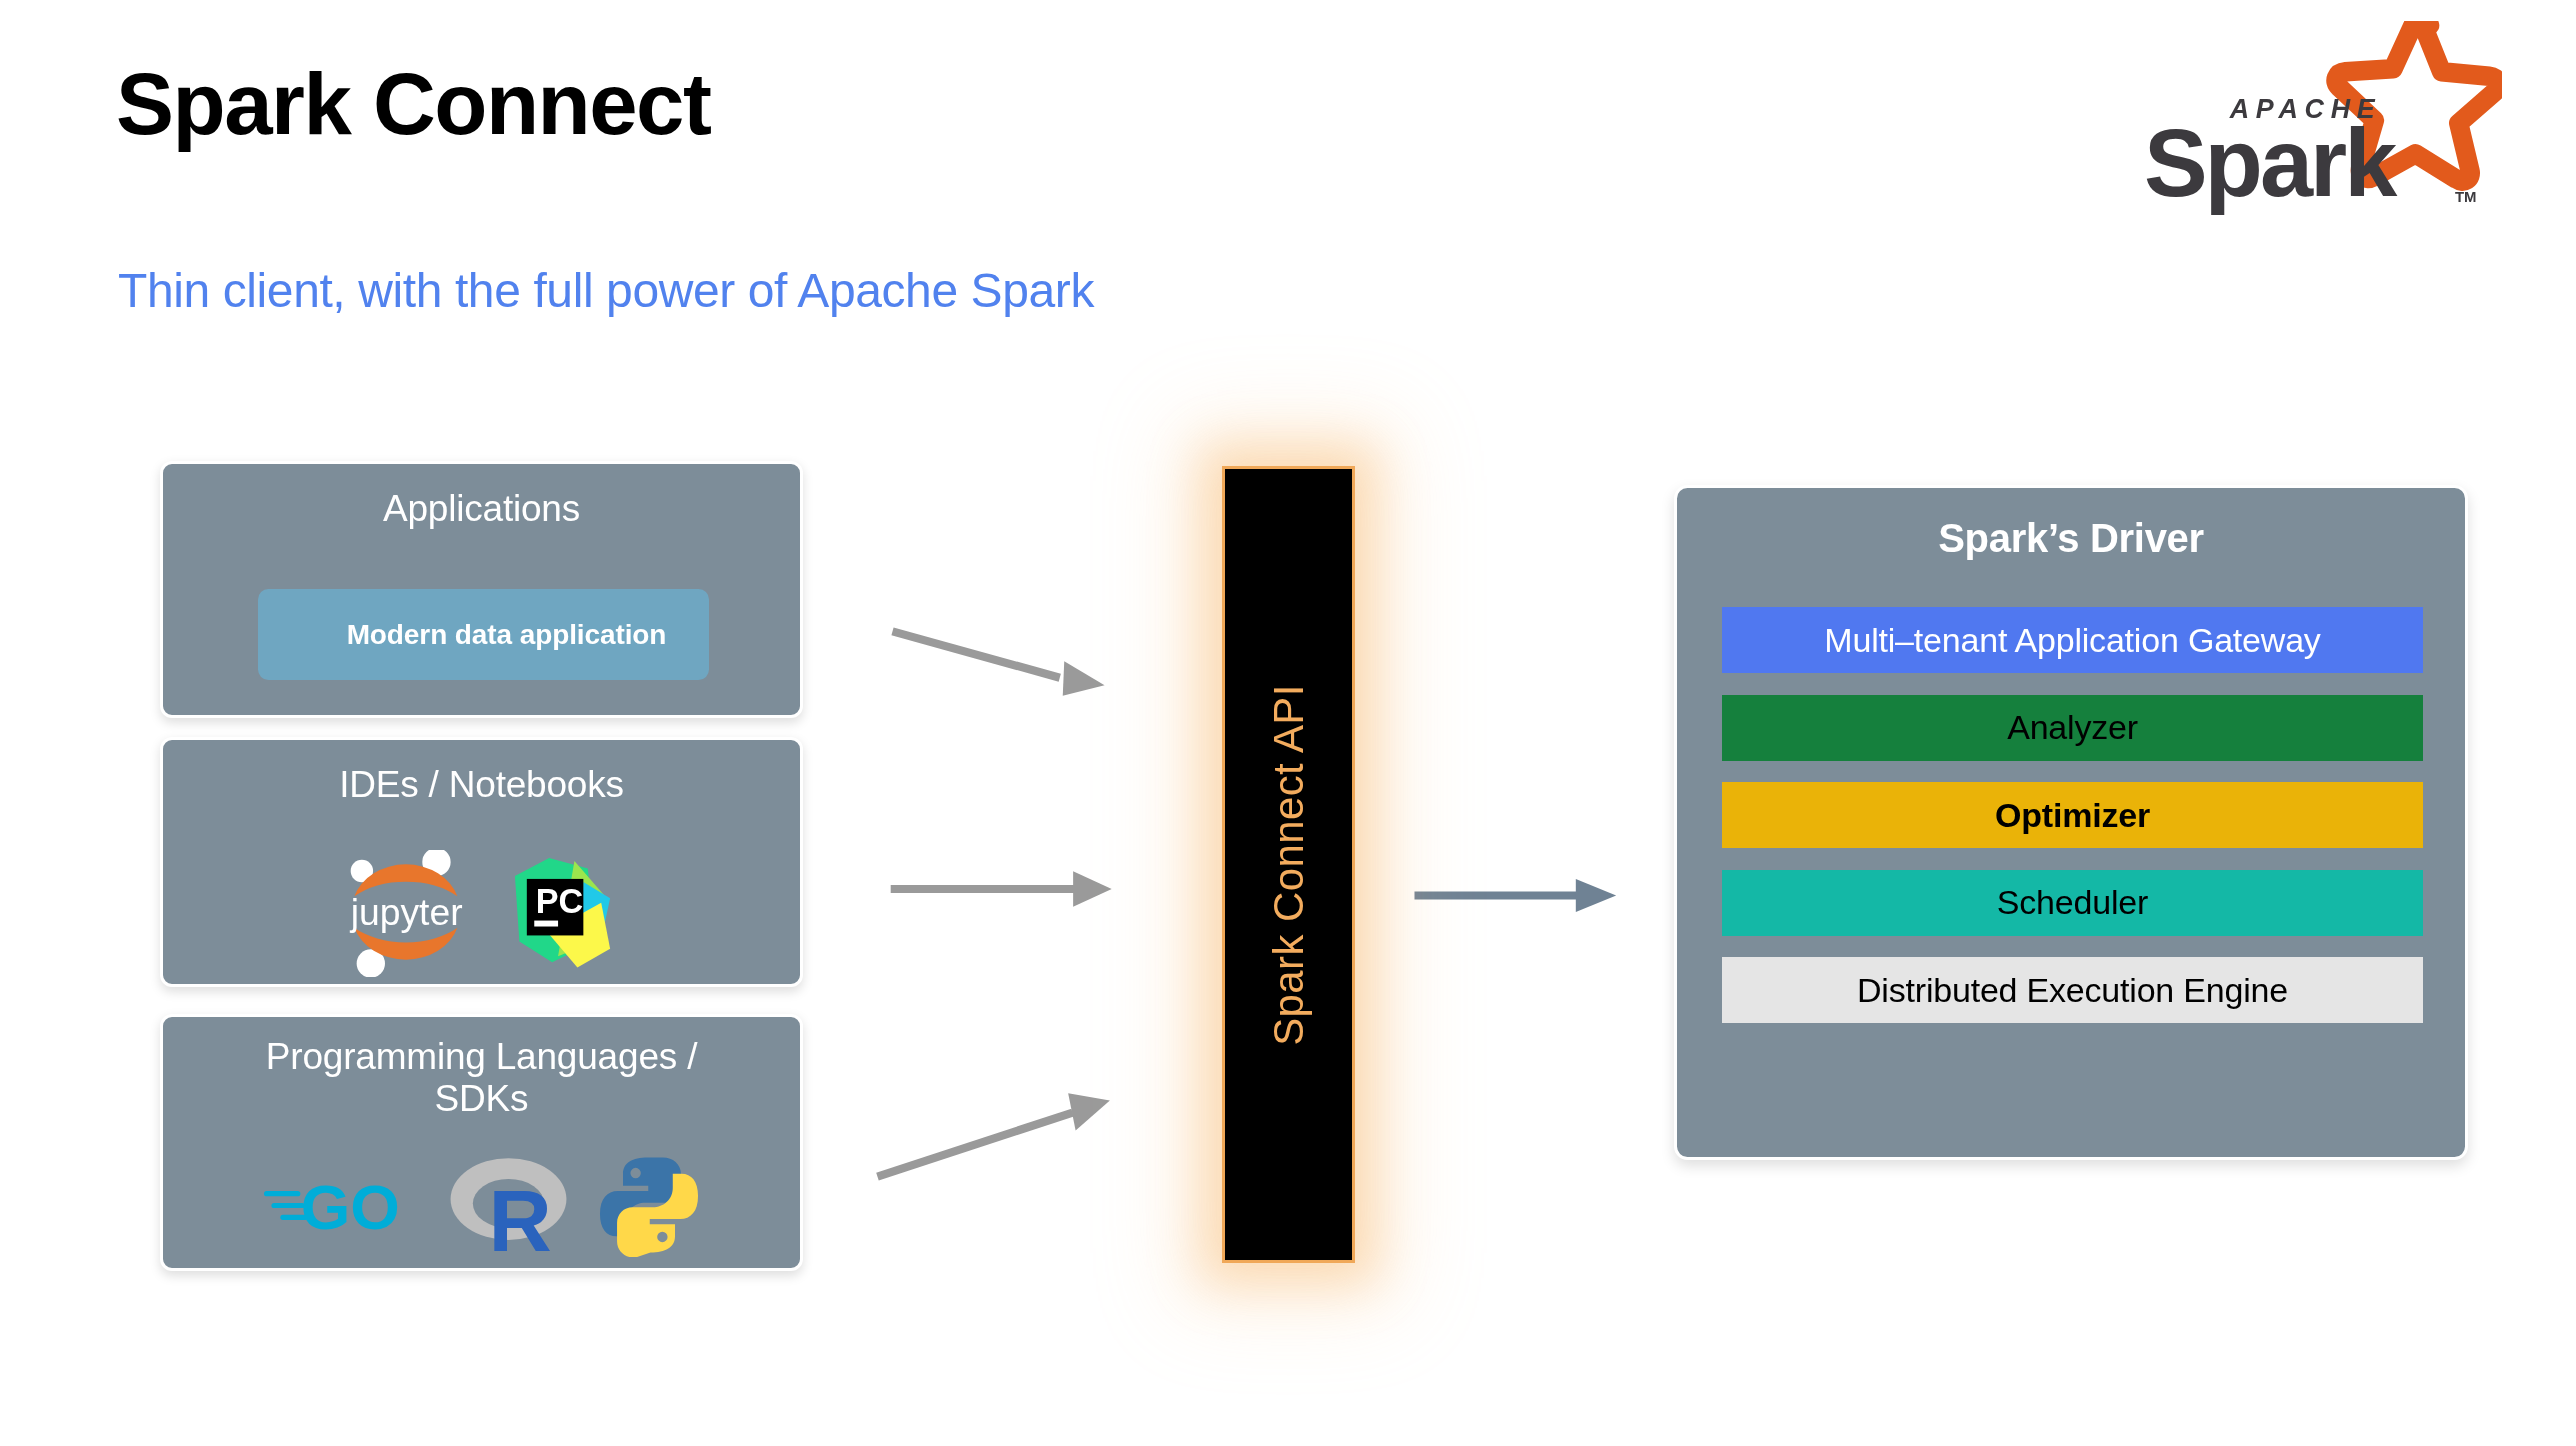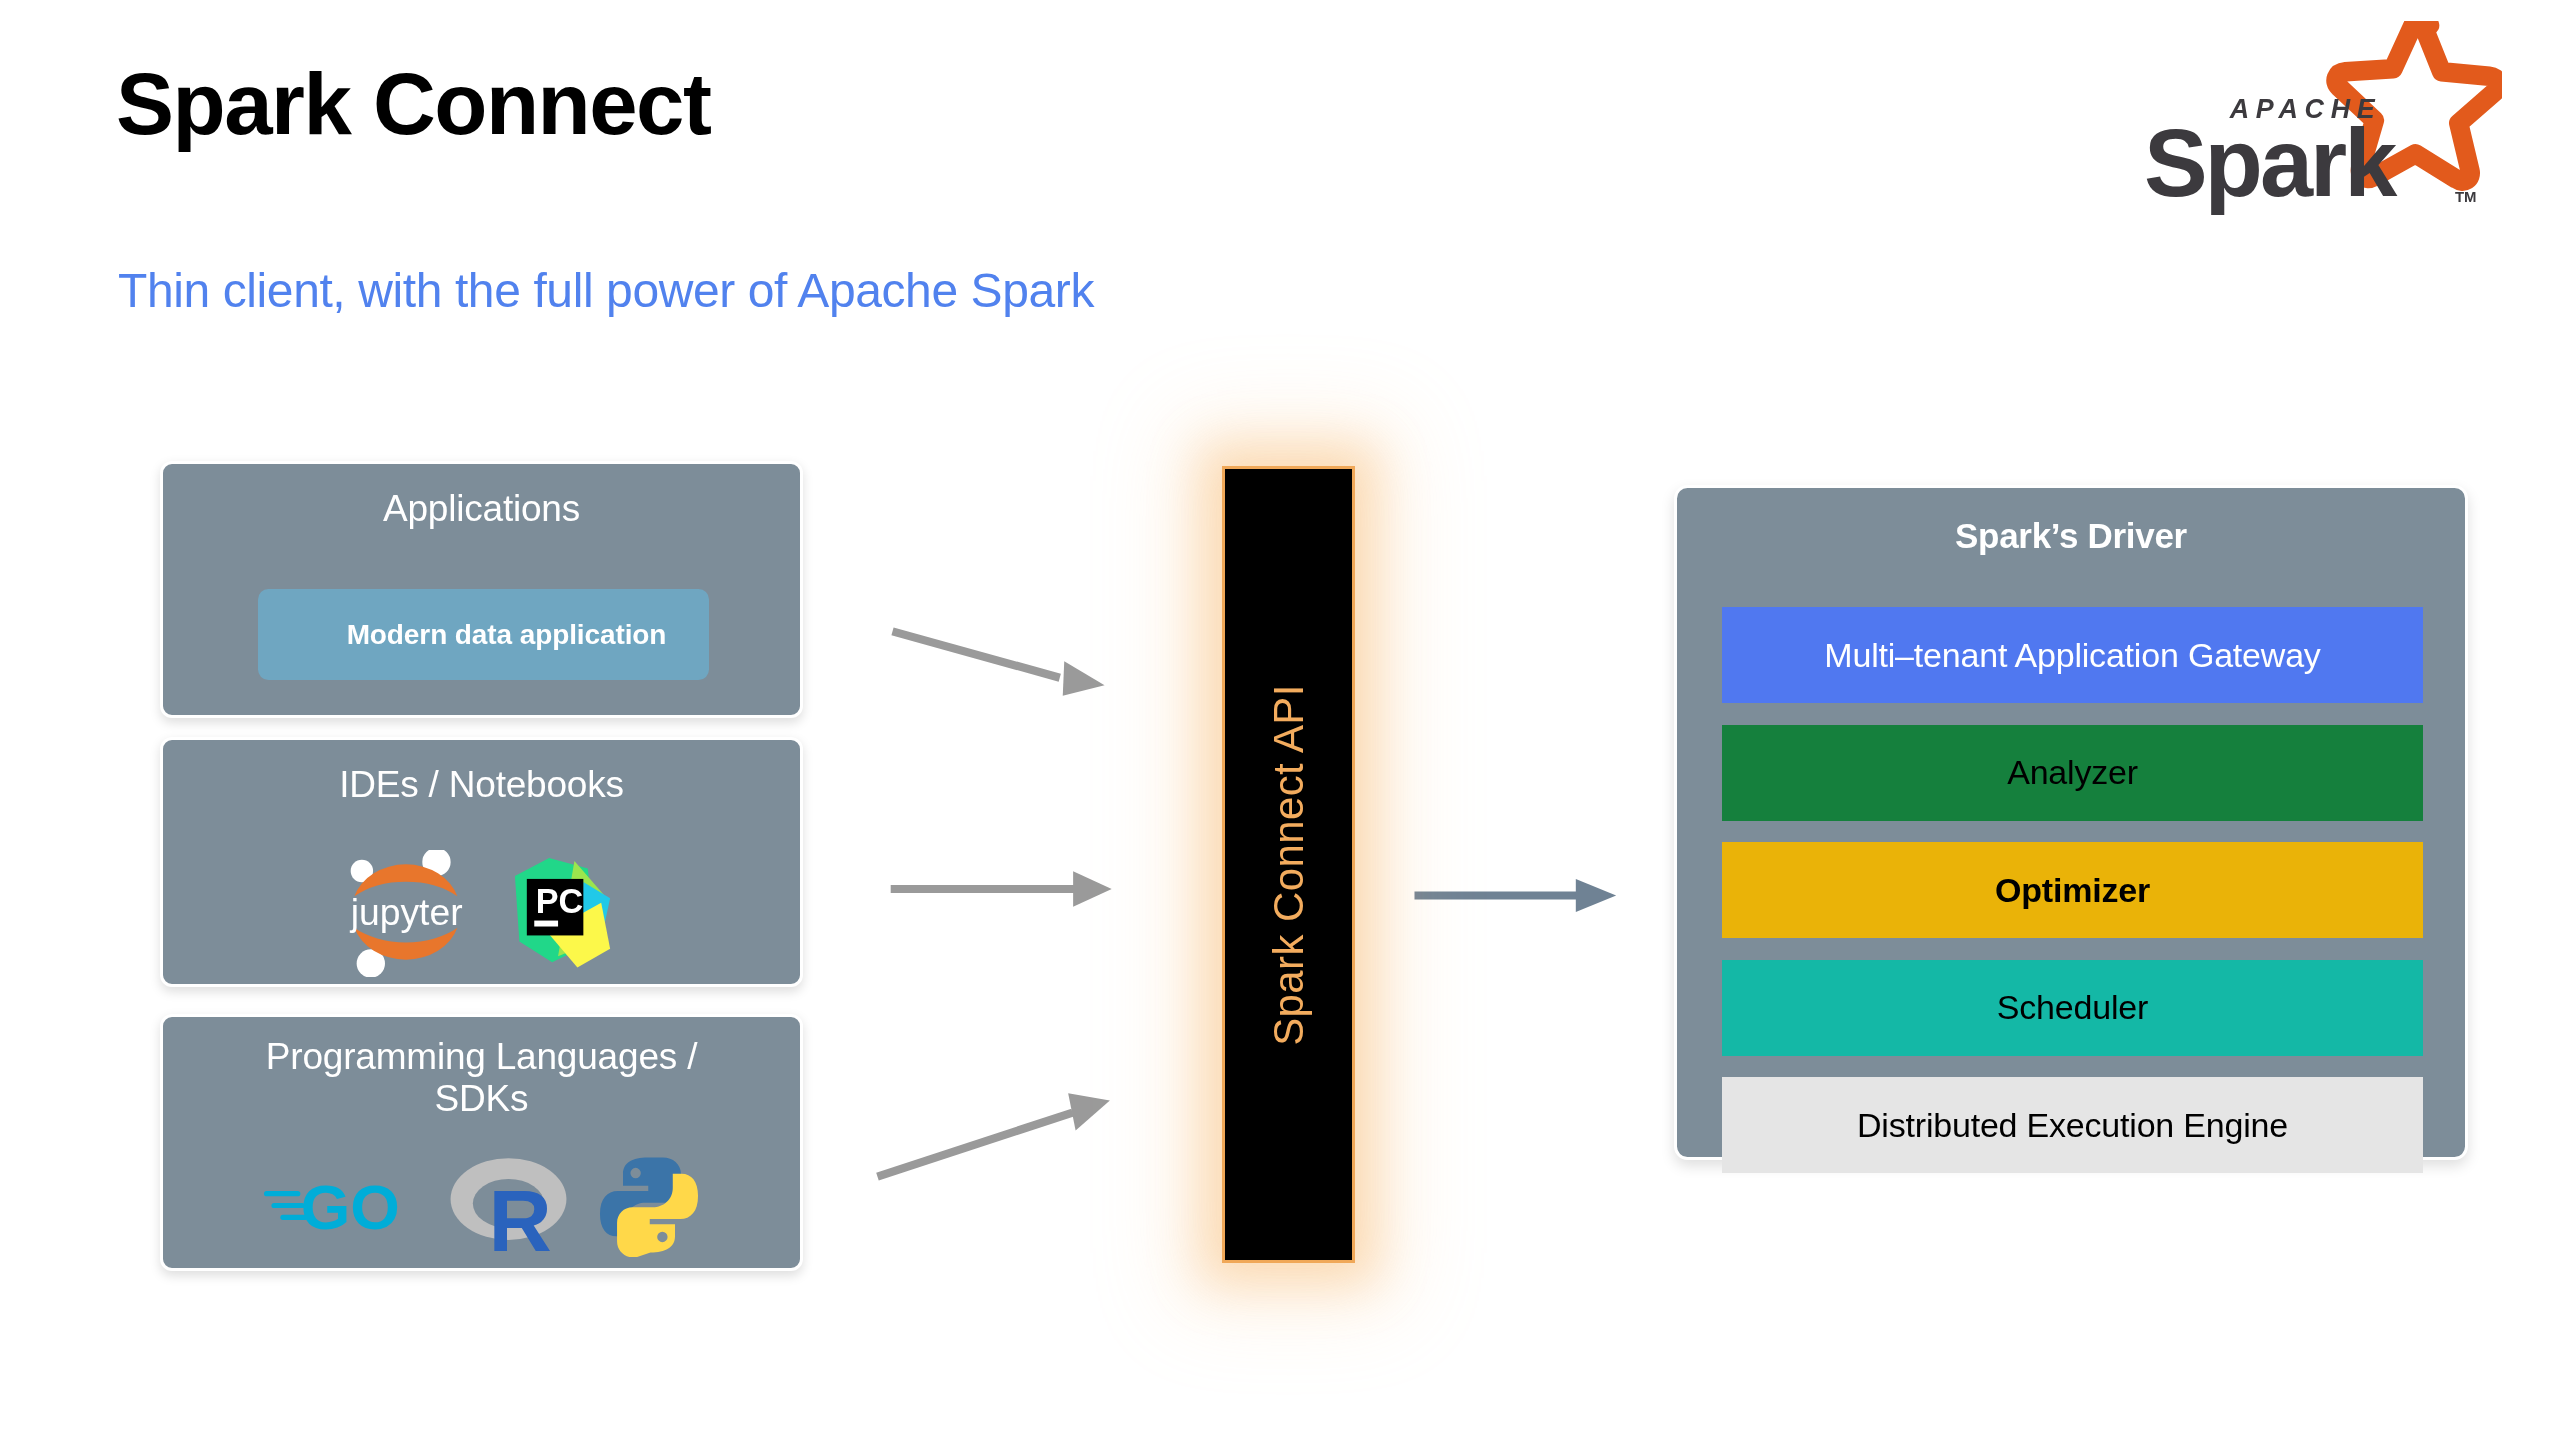--- a/index.html
+++ b/index.html
@@ -88,26 +88,26 @@
   
   #panel-driver {
     position: absolute; left: 1674px; top: 485px;
     width: 794px; height: 675px;
     background: #7D8D99;
     border: 3.7px solid #ffffff; border-radius: 13.4px;
     box-shadow: 0 6px 13.4px rgba(0,0,0,0.13);
   }
   .driver-title {
     margin-top: 28px; text-align: center;
-    color: #ffffff; font-size: 35px; font-weight: 700;
+    color: #ffffff; font-size: 40px; font-weight: 700;
     letter-spacing: -0.3px;
   }
   .driver-rows { position: absolute; left: 45px; top: 119px; width: 701px; }
   .driver-row {
-    height: 96px; margin-bottom: 21.6px;
+    height: 66px; margin-bottom: 21.6px;
     display: flex; align-items: center; justify-content: center;
     font-size: 34px; letter-spacing: -0.2px;
   }
 
   
   .arrow-svg { position: absolute; overflow: visible; }
 </style>
 </head>
 <body>
 

